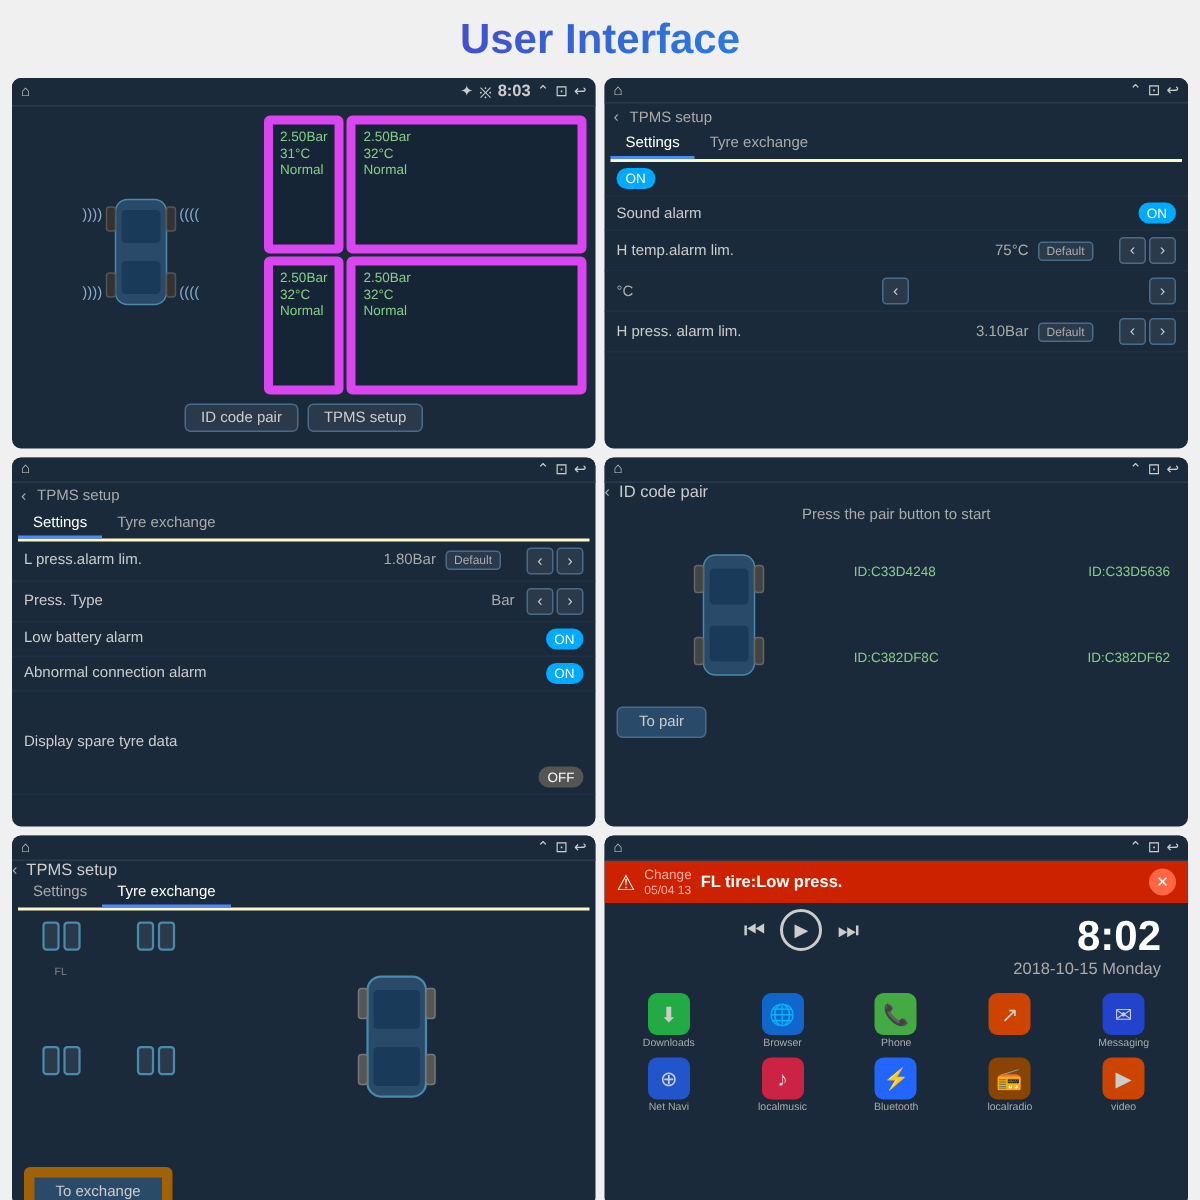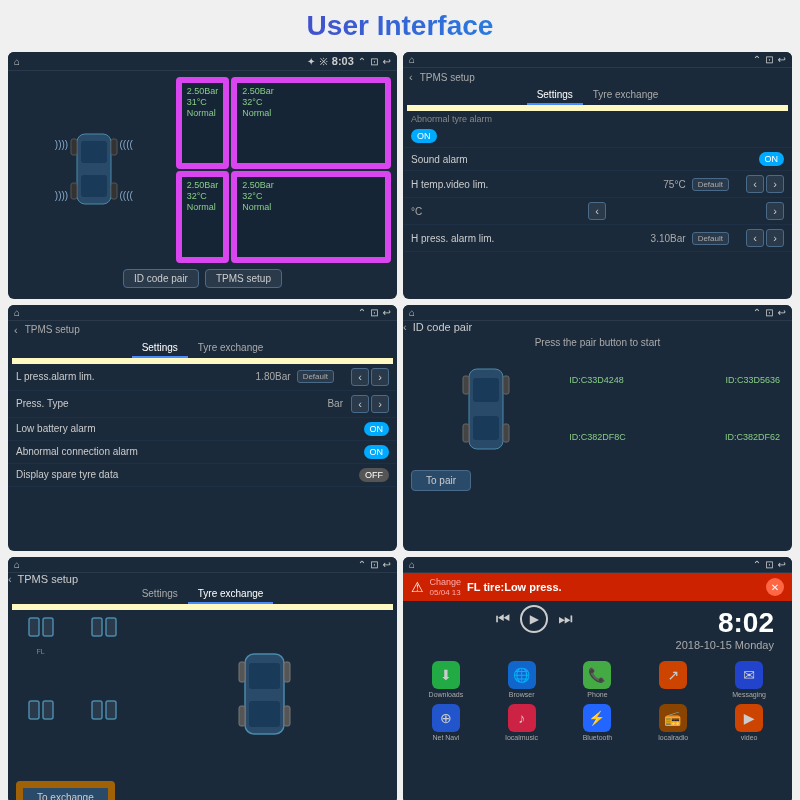--- a/index.html
+++ b/index.html
@@ -117,23 +117,22 @@
     .panel-setup .header-bar {
       display: flex;
       align-items: center;
       padding: 3px 6px;
       gap: 4px;
       font-size: 10px;
       color: #aaa;
     }
     .tab-row {
       display: flex;
-      border-bottom: 6px solid #fef9c3;
+      border-bottom: 2px solid #fef9c3;
       margin: 0 4px;
-      justify-content: center;
     }
     .tab {
       padding: 3px 10px;
       font-size: 10px;
       cursor: pointer;
       color: #aaa;
     }
     .tab.active {
       color: #fff;
       border-bottom: 2px solid #4a8aff;
@@ -160,20 +159,21 @@
       font-size: 9px;
       padding: 2px 6px;
       border-radius: 10px;
     }
     .toggle-off {
       background: #555;
       color: #fff;
       font-size: 9px;
       padding: 2px 6px;
       border-radius: 10px;
+      margin-top: 46px;
     }
     .nav-btn {
       background: #2a3a4a;
       border: 1px solid #4a6a8a;
       color: #ccc;
       font-size: 11px;
       width: 18px;
       height: 18px;
       display: flex;
       align-items: center;
@@ -414,30 +414,29 @@
       </div>
     </div>
     <div class="header-bar">
       <span class="back-arrow">‹</span>
       <span>TPMS setup</span>
     </div>
     <div class="tab-row">
       <div class="tab active">Settings</div>
       <div class="tab">Tyre exchange</div>
     </div>
-    <div class="section-label">Abnormal tyre alarm</div>
     <div class="setting-row">
       <span class="toggle-on">ON</span>
     </div>
     <div class="setting-row">
       <span class="label">Sound alarm</span>
       <span class="toggle-on">ON</span>
     </div>
     <div class="setting-row">
-      <span class="label">H temp.video lim.</span>
+      <span class="label">H temp.alarm lim.</span>
       <span class="value">75°C</span>
       <span class="default-badge">Default</span>
       <div class="nav-btn">‹</div>
       <div class="nav-btn">›</div>
     </div>
     <div class="setting-row">
       <span class="value">°C</span>
       <div class="nav-btn">‹</div>
       <div class="nav-btn">›</div>
     </div>

